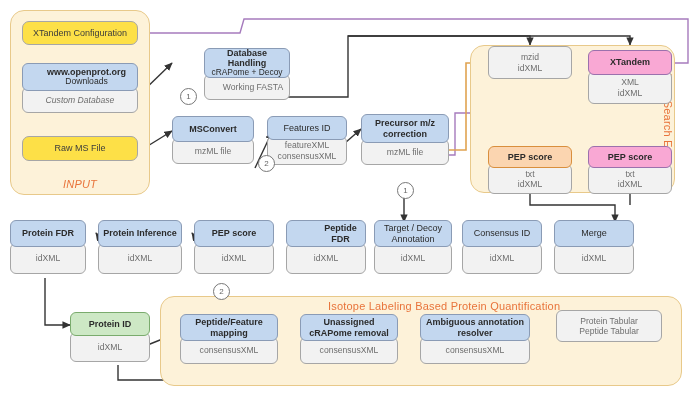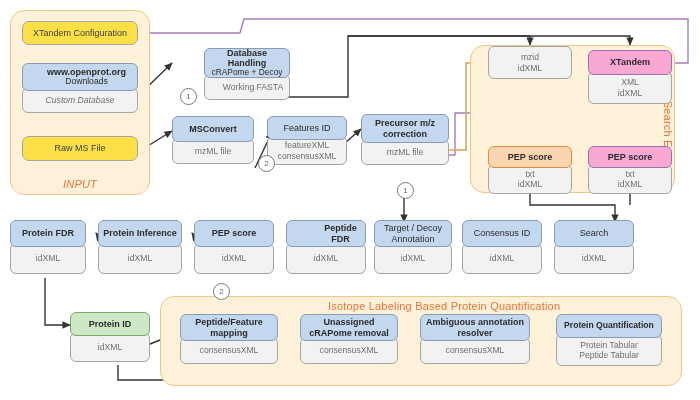--- a/index.html
+++ b/index.html
@@ -210,21 +210,21 @@
   </div>
   <div class="node" style="left:374px;top:220px;width:78px;height:58px;">
     <div class="nhead" style="height:27px;">Target / Decoy Annotation</div>
     <div class="nbody" style="height:31px;">idXML</div>
   </div>
   <div class="node" style="left:462px;top:220px;width:80px;height:58px;">
     <div class="nhead" style="height:27px;">Consensus ID</div>
     <div class="nbody" style="height:31px;">idXML</div>
   </div>
   <div class="node" style="left:554px;top:220px;width:80px;height:58px;">
-    <div class="nhead" style="height:27px;">Search</div>
+    <div class="nhead" style="height:27px;">Merge</div>
     <div class="nbody" style="height:31px;">idXML</div>
   </div>
 
   <div class="node" style="left:70px;top:312px;width:80px;height:54px;">
     <div class="nhead bold green" style="height:24px;">Protein ID</div>
     <div class="nbody" style="height:30px;">idXML</div>
   </div>
 
   <div class="node" style="left:180px;top:314px;width:98px;height:54px;">
     <div class="nhead bold" style="height:27px;">Peptide/Feature mapping</div>
@@ -236,20 +236,19 @@
     <div class="nhead bold" style="height:27px;">Unassigned cRAPome removal</div>
     <div class="nbody" style="height:27px;">consensusXML</div>
   </div>
 
   <div class="node" style="left:420px;top:314px;width:110px;height:54px;">
     <div class="nhead bold" style="height:27px;">Ambiguous annotation resolver</div>
     <div class="nbody" style="height:27px;">consensusXML</div>
   </div>
 
   <div class="node" style="left:556px;top:314px;width:106px;height:56px;">
-    <div class="nhead bold" style="height:24px;font-size:8.6px;">Protein Quantification</div>
     <div class="nbody" style="height:32px;">
         <span style="white-space:pre-line;">Protein Tabular
 Peptide Tabular</span>
       </div>
   </div>
 
 </div>
 
 </body></html>

